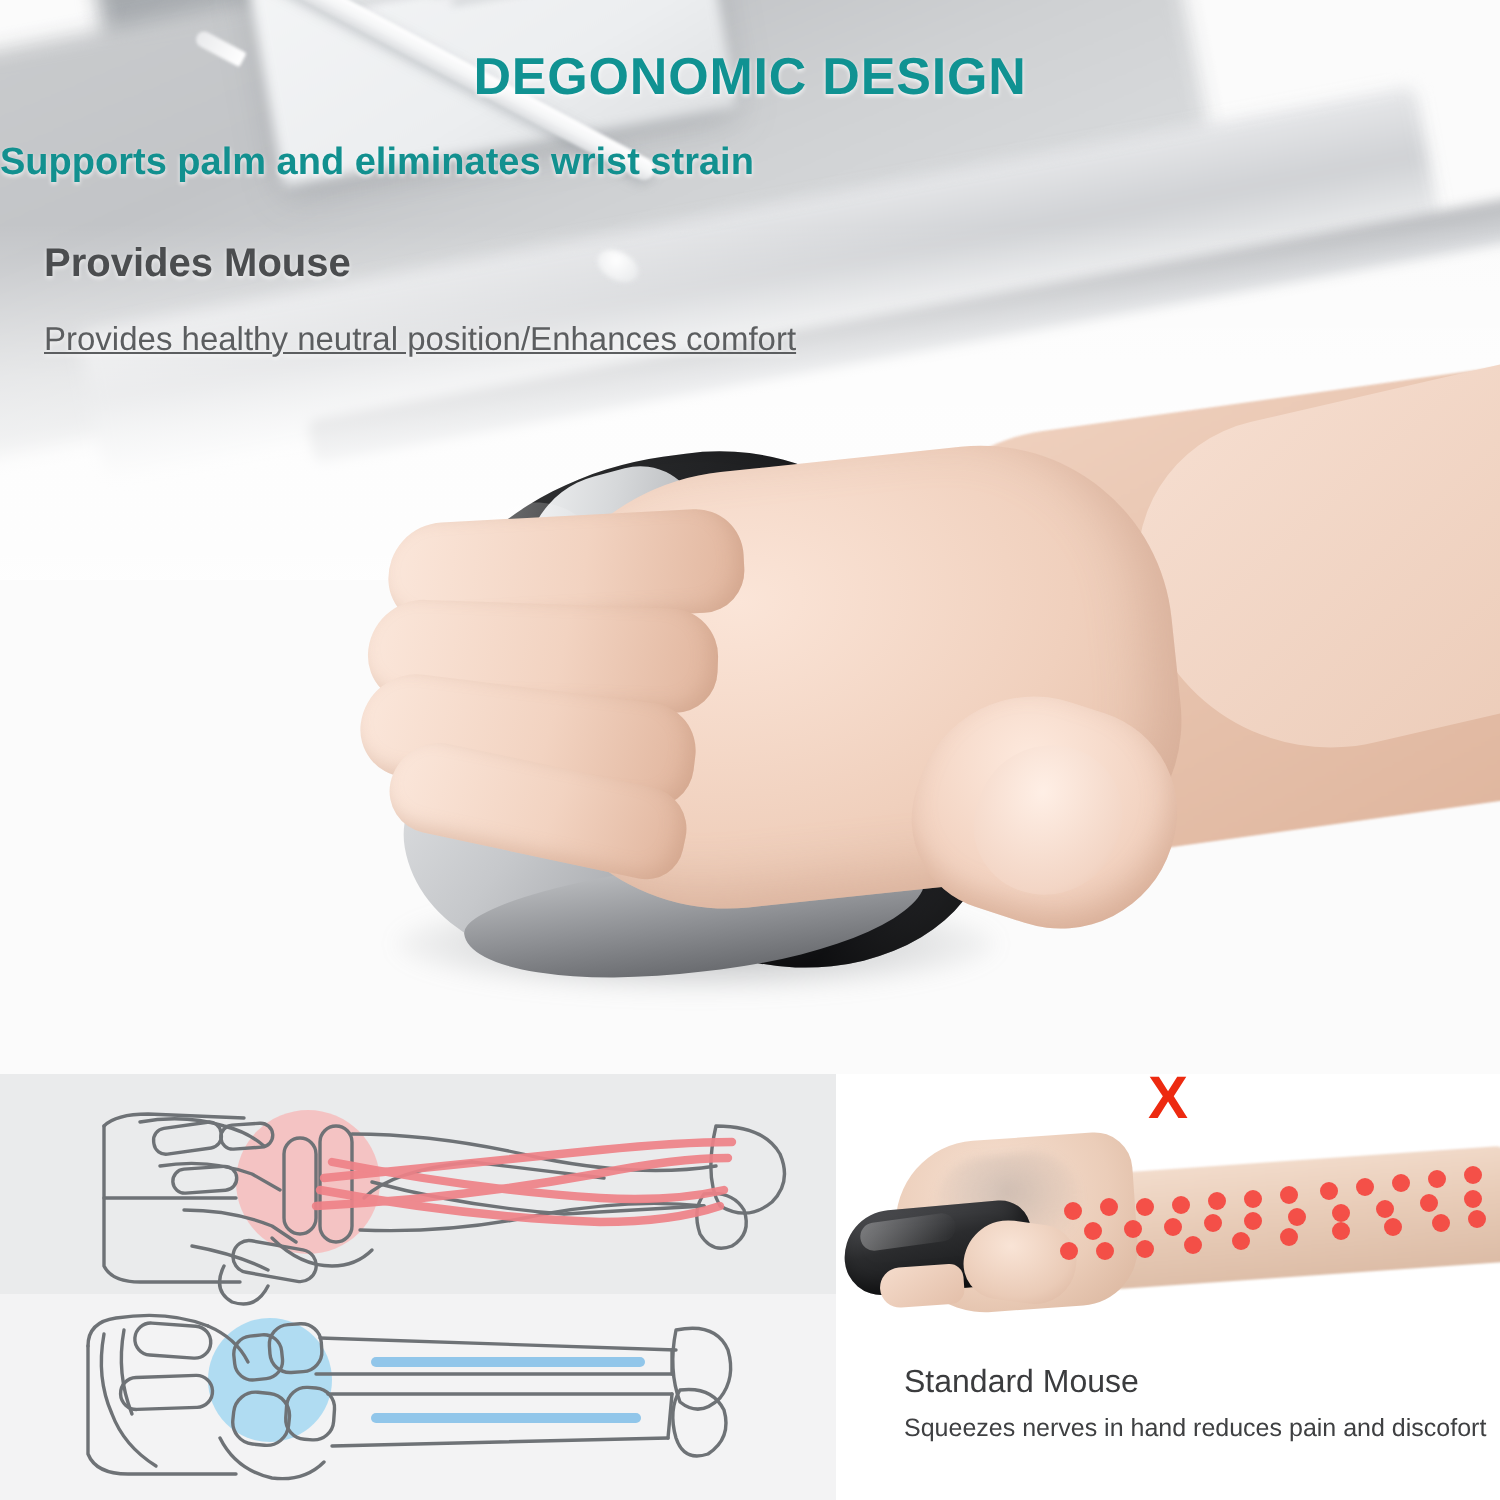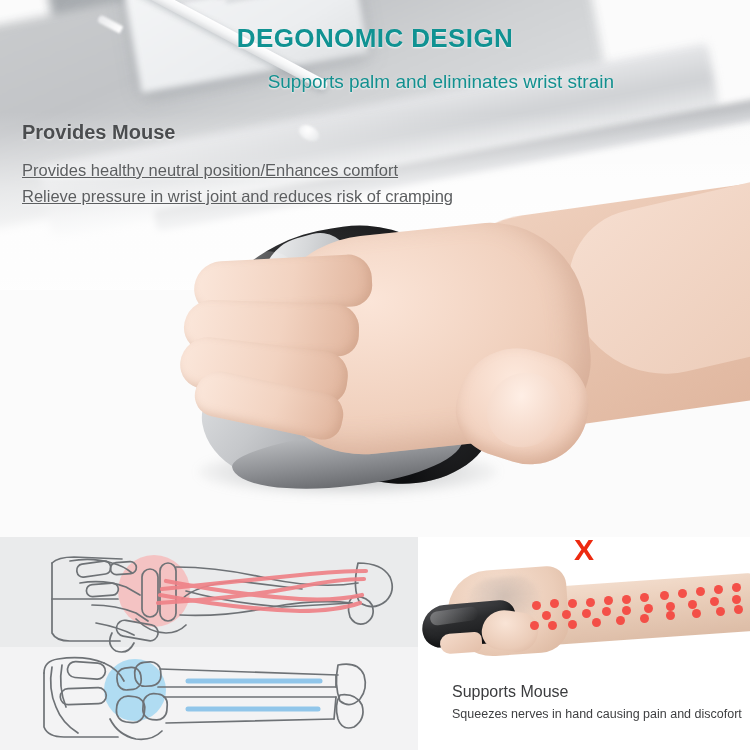--- a/index.html
+++ b/index.html
@@ -135,23 +135,23 @@
     font-size: 26px;
     font-weight: bold;
     letter-spacing: .4px;
     color: #109292;
     text-shadow: 0 1px 2px rgba(255,255,255,.85);
   }
   .hero-subtitle {
     position: absolute;
     left: 0; top: 71px;
     width: 614px;
-    text-align: right;
+    text-align: left;
     font-size: 19px;
-    font-weight: normal;
+    font-weight: bold;
     color: #12908f;
     text-shadow: 0 1px 2px rgba(255,255,255,.8);
   }
   .feature-heading {
     position: absolute;
     left: 22px; top: 121px;
     font-size: 20px;
     font-weight: bold;
     color: #4b4d4f;
     text-shadow: 0 1px 2px rgba(255,255,255,.7);
@@ -495,21 +495,20 @@
       <div class="stylus-tip"></div>
       <div class="stylus"></div>
       <div class="stylus-btn"></div>
     </div>
 
     <div class="hero-title">DEGONOMIC DESIGN</div>
     <div class="hero-subtitle">Supports palm and eliminates wrist strain</div>
     <div class="feature-heading">Provides Mouse</div>
     <div class="feature-lines">
       <div>Provides healthy neutral position/Enhances comfort</div>
-      <div>Relieve pressure in wrist joint and reduces risk of cramping</div>
     </div>
 
     <div class="hand-photo">
       <div class="skin-arm"></div>
       <div class="skin-arm2"></div>
       <div class="mouse-shadow"></div>
 
       <div class="mouse-body"></div>
       <div class="mouse-silver-top"></div>
       <div class="mouse-silver-side"></div>
@@ -647,17 +646,17 @@
         <div class="pain-dot" style="left:148px; top:61px;"></div>
         <div class="pain-dot" style="left:172px; top:59px;"></div>
         <div class="pain-dot" style="left:196px; top:57px;"></div>
         <div class="pain-dot" style="left:220px; top:55px;"></div>
         <div class="pain-dot" style="left:246px; top:52px;"></div>
         <div class="pain-dot" style="left:272px; top:50px;"></div>
         <div class="pain-dot" style="left:296px; top:48px;"></div>
         <div class="pain-dot" style="left:314px; top:46px;"></div>
       </div>
 
-      <div class="std-caption-title">Supports Mouse</div>
-      <div class="std-caption-sub">Squeezes nerves in hand causing pain and discofort</div>
+      <div class="std-caption-title">Standard Mouse</div>
+      <div class="std-caption-sub">Squeezes nerves in hand reduces pain and discofort</div>
     </div>
   </div>
 </div>
 
 </body></html>

